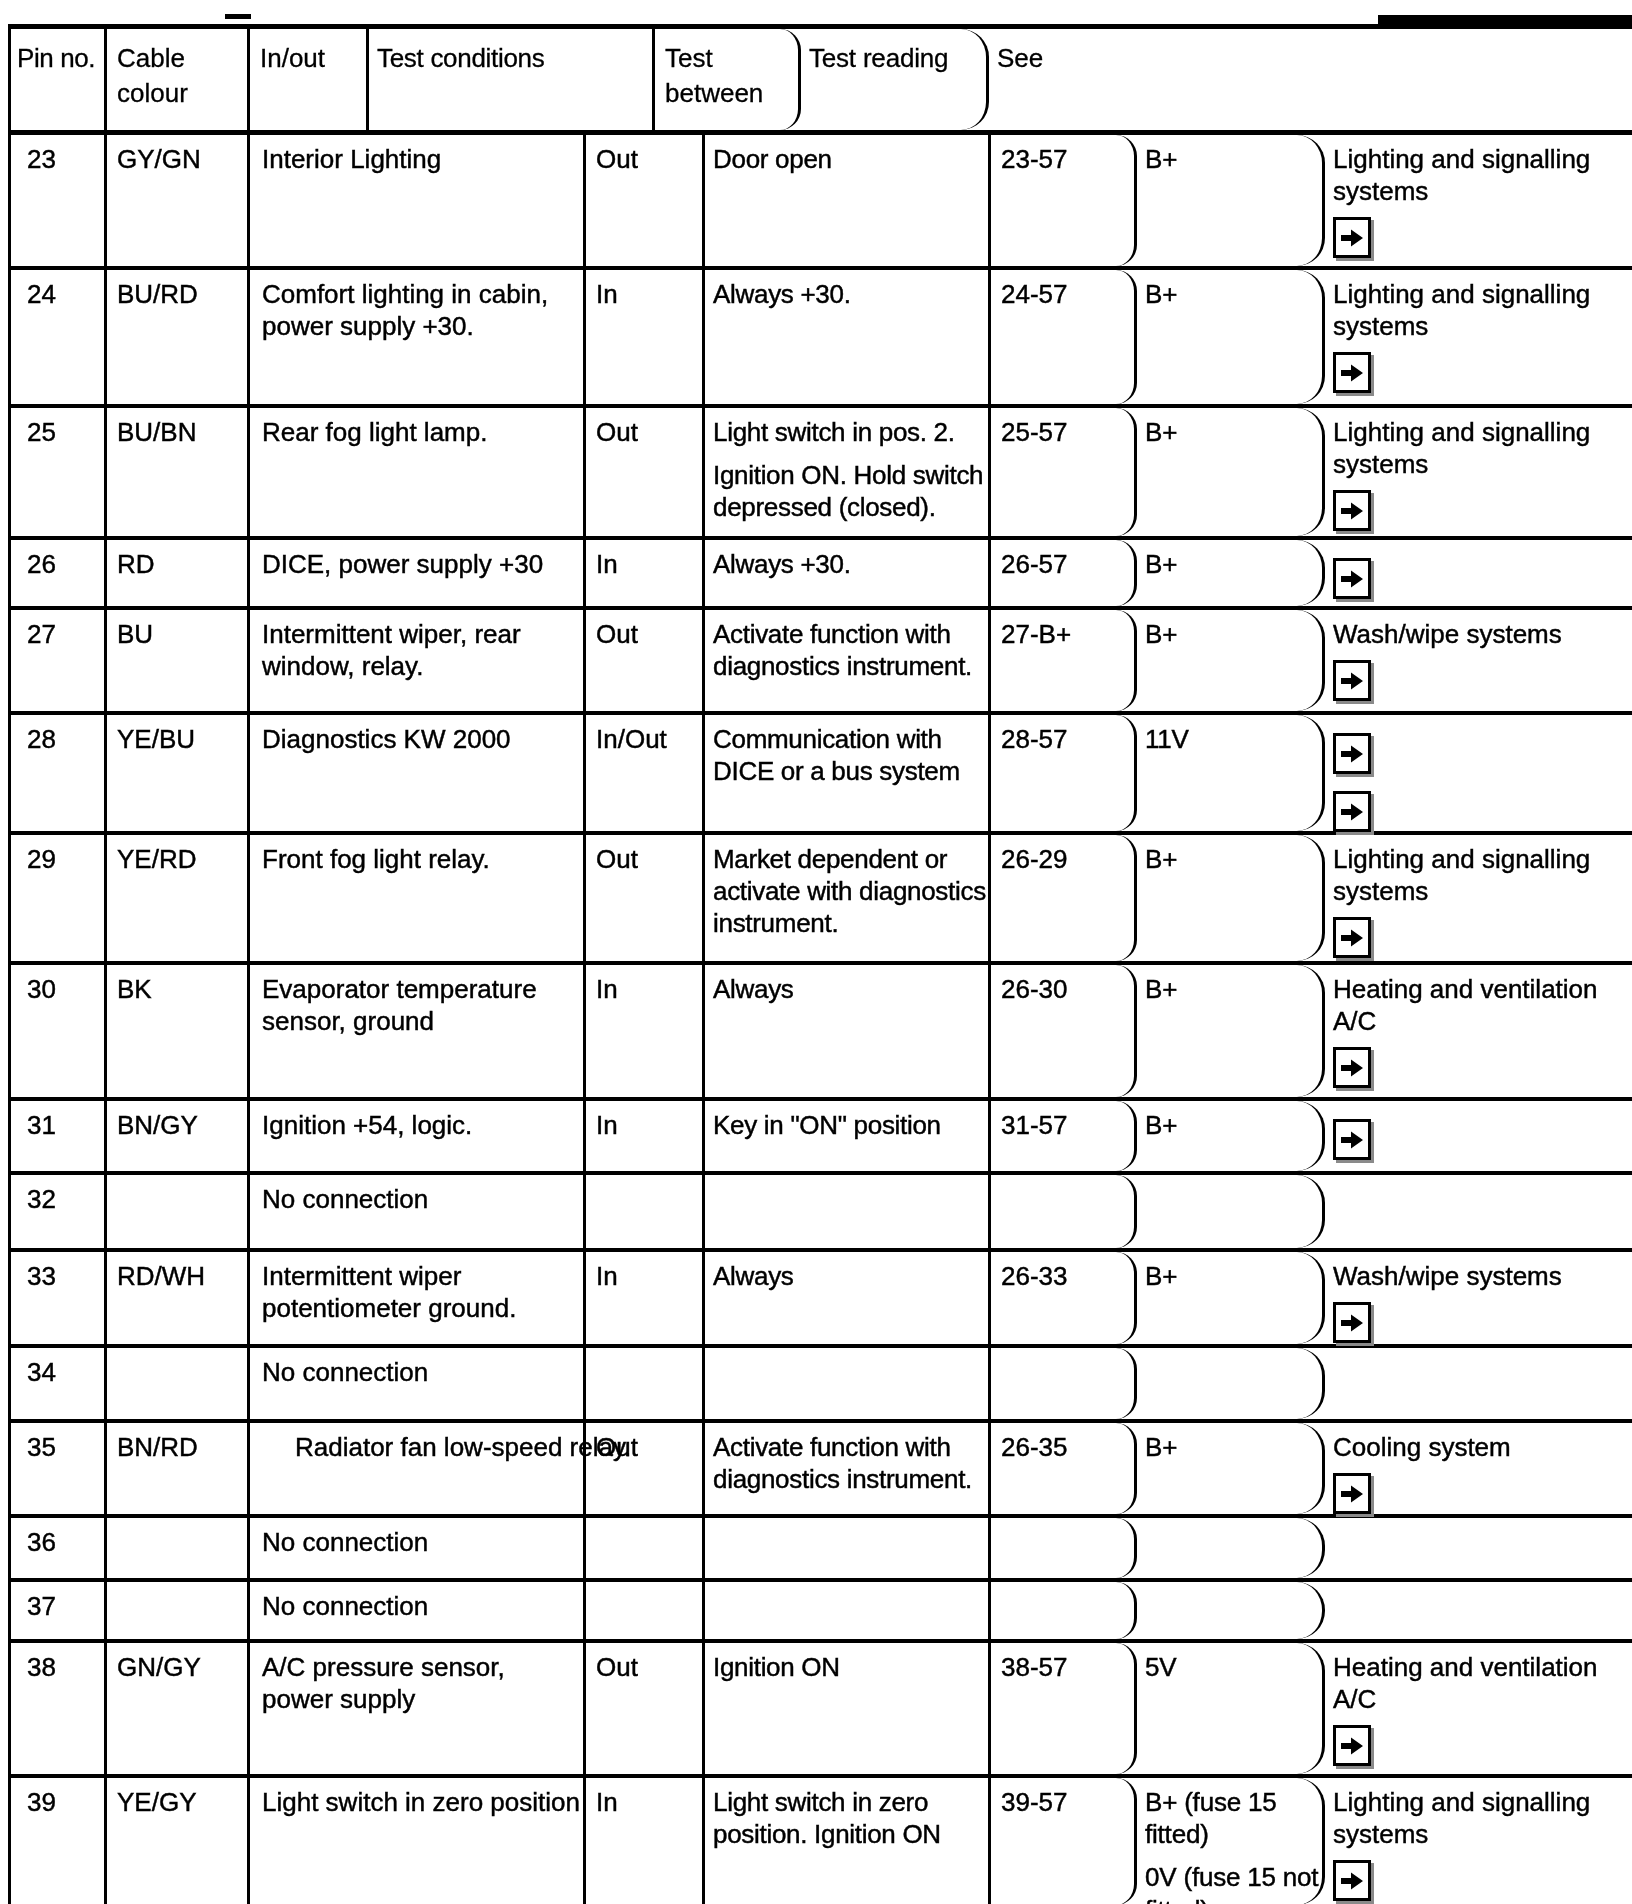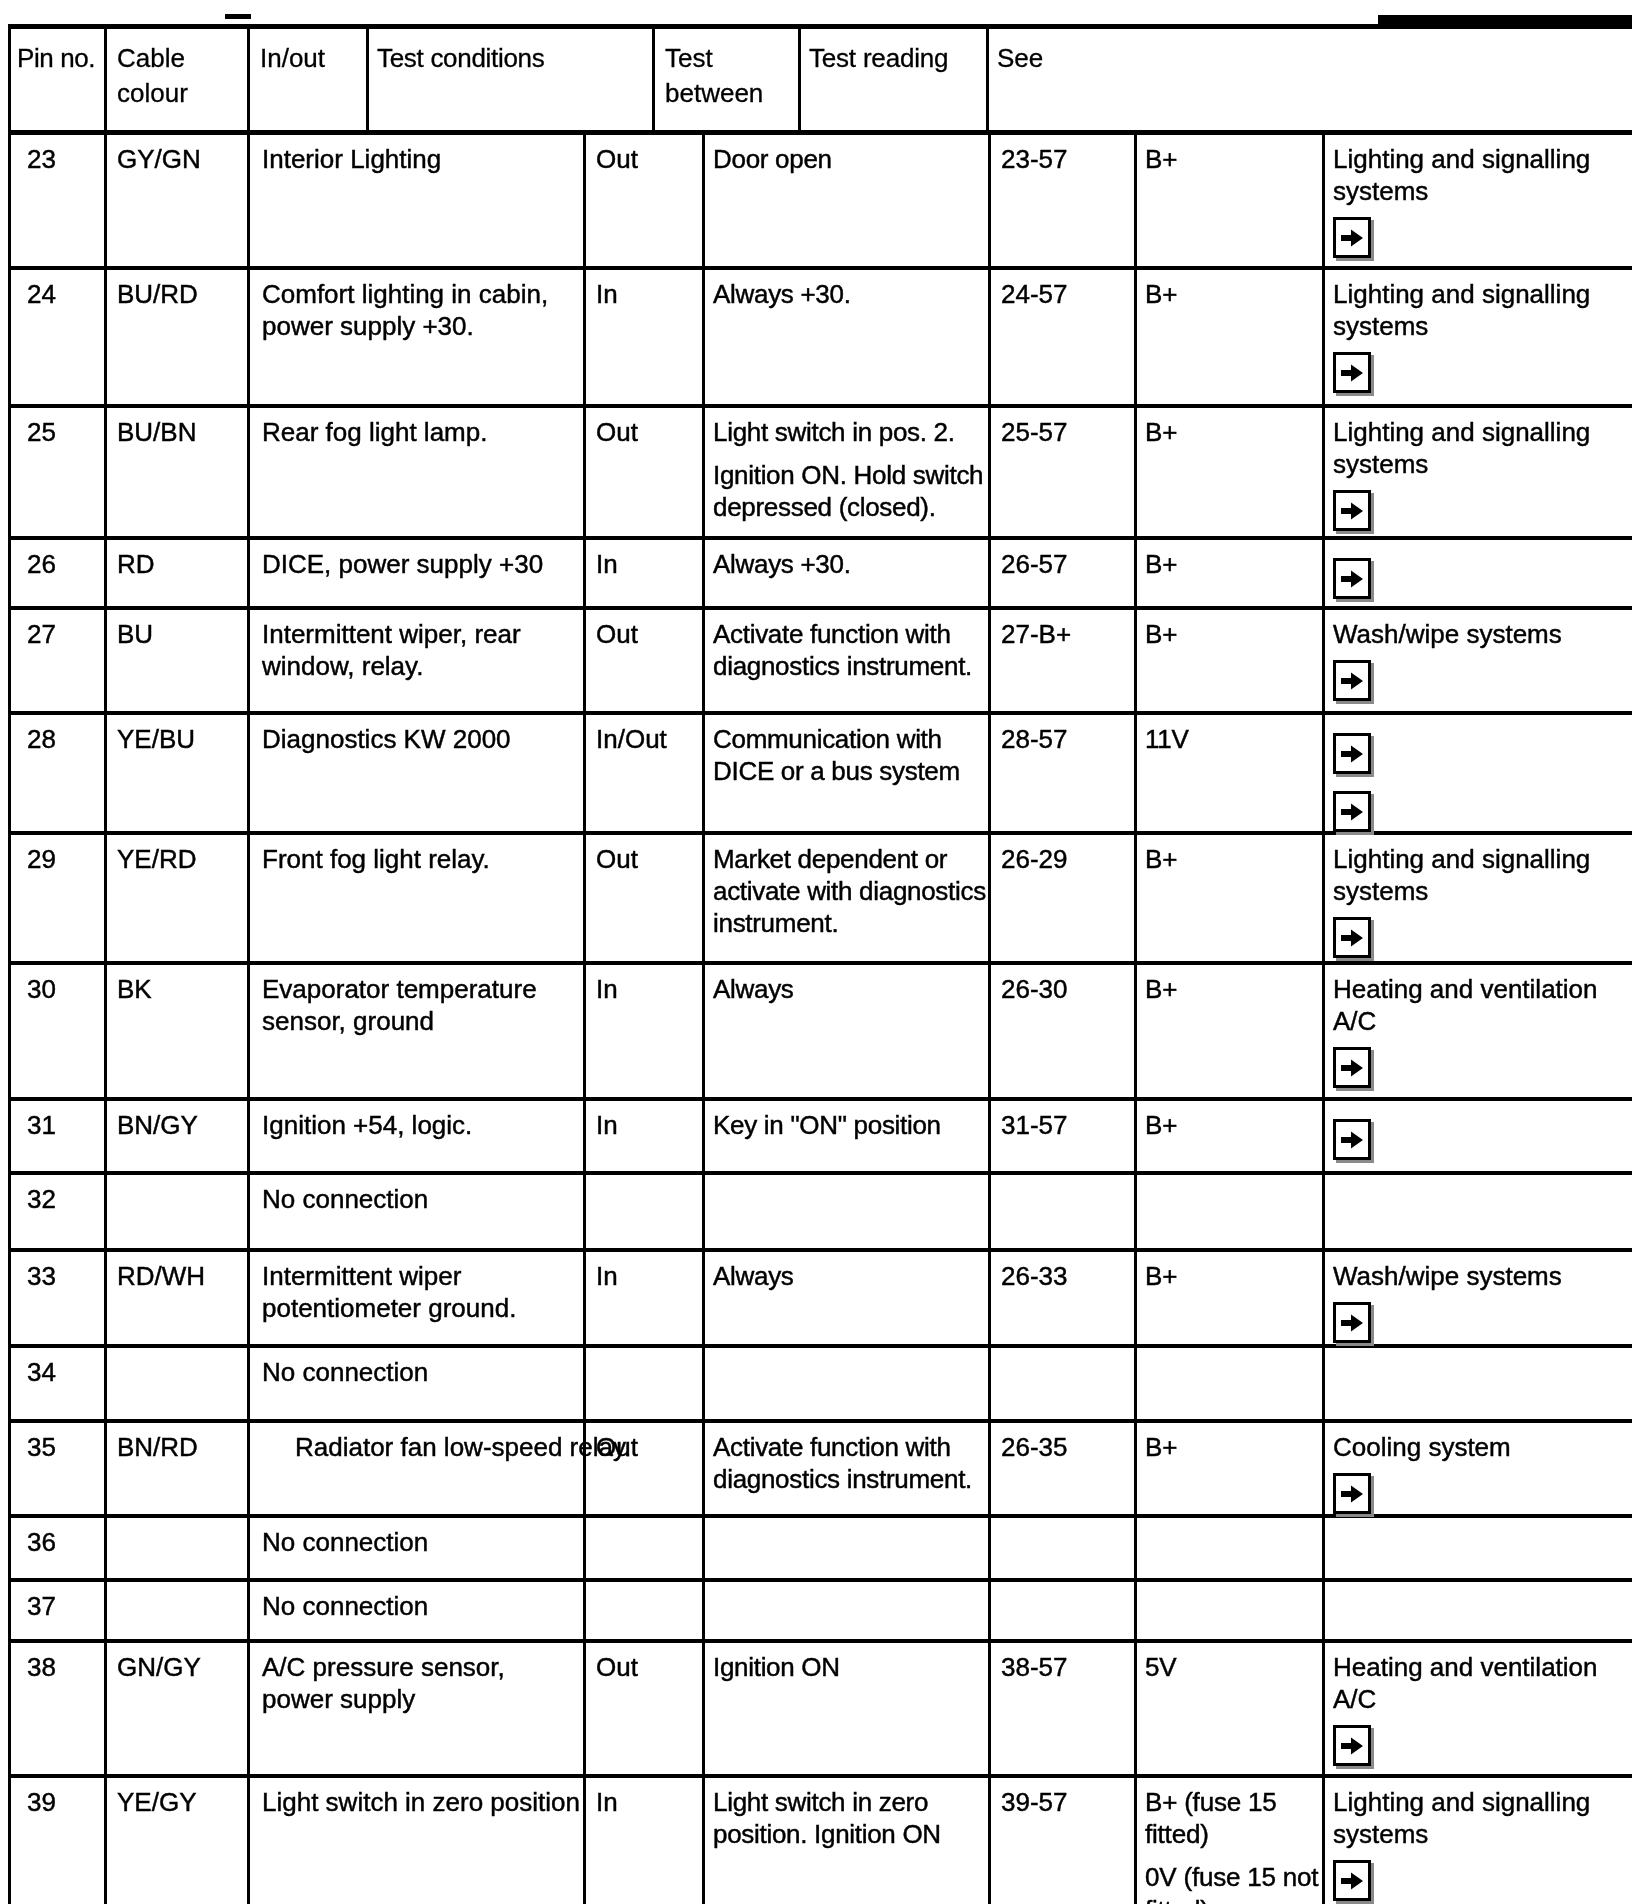--- a/index.html
+++ b/index.html
@@ -27,22 +27,22 @@
   .row.header .cell{
     font-weight:normal;white-space:pre-line;padding-top:12px;
     font-size:26px;line-height:1.35;-webkit-text-stroke:0.3px #000;
   }
   .c0{width:96px;padding-left:16px;}
   .row.header .c0{letter-spacing:-0.4px;padding-left:6px;}
   .c1{width:143px;}
   .c2{width:336px;padding-left:12px;}
   .c3{width:119px;}
   .c4{width:286px;padding-left:8px;letter-spacing:-0.3px;}
-  .c5{width:146px;}
-  .c6{width:188px;padding-left:8px;letter-spacing:-0.2px;}
+  .c5{width:146px;border-radius:21px;}
+  .c6{width:188px;padding-left:8px;letter-spacing:-0.2px;border-radius:28px;}
   .c7{flex:1;border-right:none;padding-left:8px;}
 
   .cell p{margin:0;}
   .cell p + p{margin-top:11px;}
   .c2.nowrap{white-space:nowrap;padding-left:45px;}
 
   .see-text{margin:0;}
   .see-arrow{
     display:flex;width:38px;height:41px;box-sizing:border-box;
     border:3px solid #000;background:#fff;

